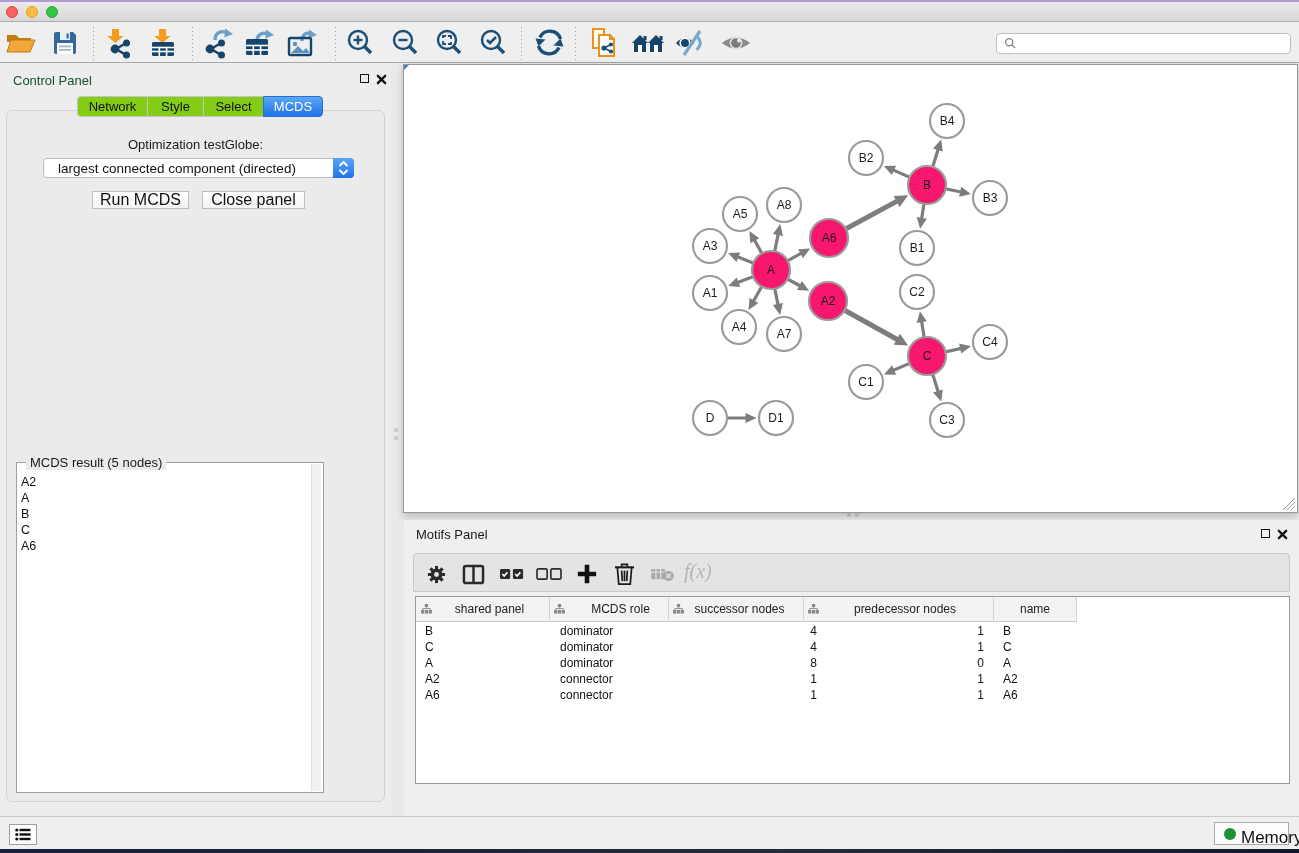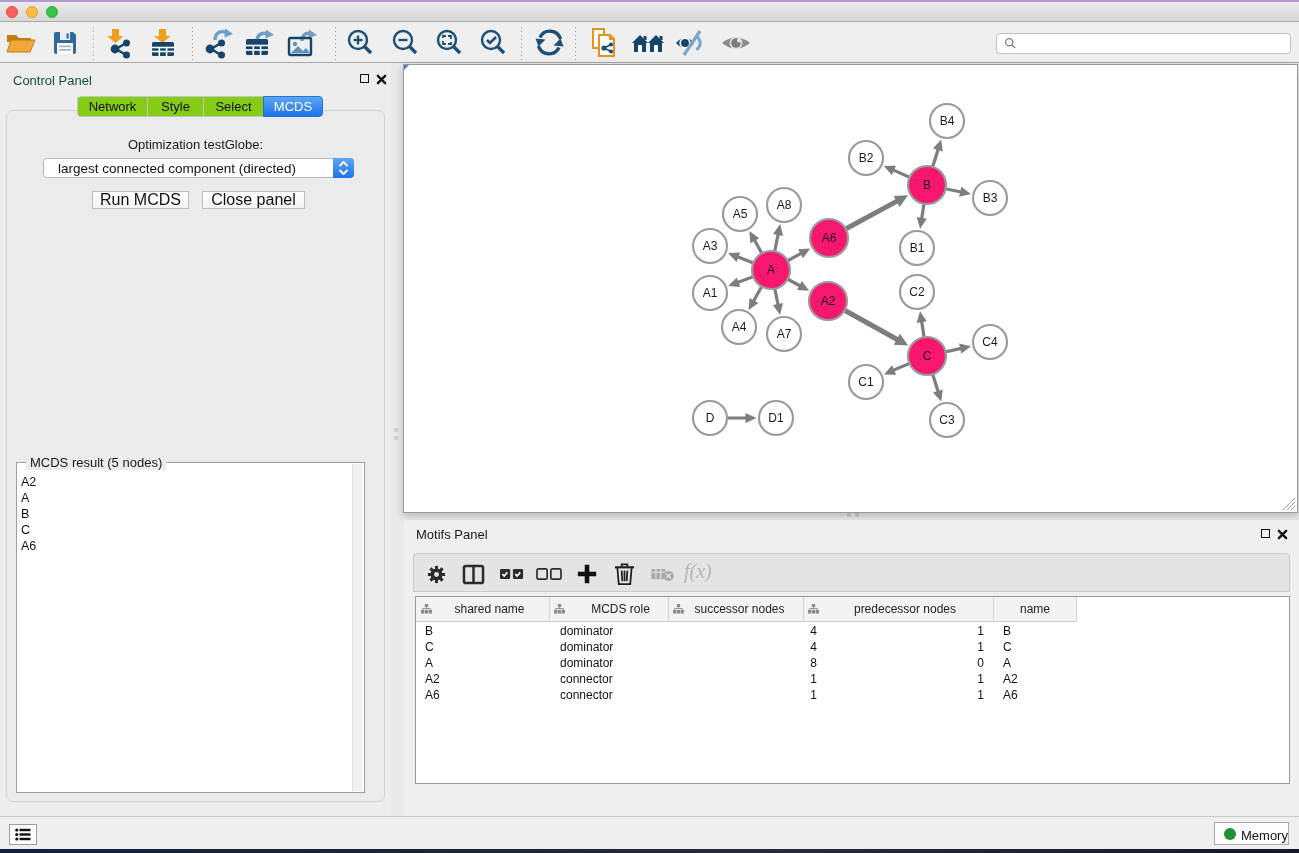--- a/index.html
+++ b/index.html
@@ -191,21 +191,21 @@
     <div class="abs" style="left:14px;top:2px;font-size:13.5px;color:#111">largest connected component (directed)</div>
     <div class="abs" style="right:-1px;top:-1px;width:21px;height:20px;background:linear-gradient(#5aa7f7,#1f72e8);border-radius:0 4px 4px 0">
       <svg width="21" height="20" viewBox="0 0 21 20">
           <path d="M6.5 8 L10.5 4 L14.5 8 M6.5 12 L10.5 16 L14.5 12" fill="none" stroke="#fff" stroke-width="1.8" stroke-linejoin="round"></path>
         </svg>
     </div>
   </div>
   <div class="btn" style="left:92px;top:128px;width:97px;height:18px;line-height:16px">Run MCDS</div>
   <div class="btn" style="left:202px;top:128px;width:103px;height:18px;line-height:16px">Close panel</div>
 
-  <div class="abs" style="left:16px;top:399px;width:349px;height:331px;border:1px solid #9f9f9f;background:#fff">
+  <div class="abs" style="left:16px;top:399px;width:308px;height:331px;border:1px solid #9f9f9f;background:#fff">
     <div class="abs" style="left:9px;top:-8px;background:#ebebeb;padding:0 4px;font-size:13px;color:#1a1a1a">MCDS result (5 nodes)</div>
     <div class="abs" style="left:4px;top:11px;font-size:12.5px;color:#111;line-height:16px">A2<br>A<br>B<br>C<br>A6</div>
     <div class="abs" style="right:2px;top:1px;width:10px;height:327px;background:#f0f0f0;border-left:1px solid #e0e0e0"></div>
   </div>
 </div>
 
 <div class="abs" style="left:394px;top:428px;width:4px;height:4px;background:#cfcfcf"></div>
 <div class="abs" style="left:394px;top:436px;width:4px;height:4px;background:#cfcfcf"></div>
 <div class="abs" style="left:847px;top:513px;width:4px;height:4px;background:#cfcfcf"></div>
 <div class="abs" style="left:855px;top:513px;width:4px;height:4px;background:#cfcfcf"></div>
@@ -373,21 +373,21 @@
     <div class="abs" style="left:270px;top:6px;font-family:'Liberation Serif',serif;font-style:italic;font-size:20px;color:#b5b5b5">f(x)</div>
   </div>
 
   <div class="abs" style="left:11px;top:76px;width:875px;height:188px;background:#fff;border:1px solid #9a9a9a">
     <div class="abs" style="left:0;top:0;width:661px;height:25px;background:#f3f3f3;border-bottom:1px solid #c9c9c9">
       <div class="abs" style="left:133px;top:0;width:1px;height:25px;background:#d4d4d4"></div>
       <div class="abs" style="left:252px;top:0;width:1px;height:25px;background:#d4d4d4"></div>
       <div class="abs" style="left:387px;top:0;width:1px;height:25px;background:#d4d4d4"></div>
       <div class="abs" style="left:577px;top:0;width:1px;height:25px;background:#d4d4d4"></div>
       <div class="abs" style="left:660px;top:0;width:1px;height:25px;background:#d4d4d4"></div>
-      <div class="abs" style="left:0;top:5px;width:133px;text-align:center;font-size:12px;color:#222;padding-left:14px;box-sizing:border-box">shared name</div>
+      <div class="abs" style="left:0;top:5px;width:133px;text-align:center;font-size:12px;color:#222;padding-left:14px;box-sizing:border-box">shared panel</div>
       <div class="abs" style="left:133px;top:5px;width:119px;text-align:center;font-size:12px;color:#222;padding-left:24px;box-sizing:border-box">MCDS role</div>
       <div class="abs" style="left:252px;top:5px;width:135px;text-align:center;font-size:12px;color:#222;padding-left:8px;box-sizing:border-box">successor nodes</div>
       <div class="abs" style="left:387px;top:5px;width:190px;text-align:center;font-size:12px;color:#222;padding-left:14px;box-sizing:border-box">predecessor nodes</div>
       <div class="abs" style="left:577px;top:5px;width:84px;text-align:center;font-size:12px;color:#222">name</div>
       <svg class="hicon" style="left:5px;top:7px" width="12" height="11" viewBox="0 0 12 11">
           <g fill="#8a8a8a">
             <rect x="4.2" y="0" width="3.6" height="3.4"></rect>
             <rect x="0" y="6.5" width="3.6" height="4"></rect>
             <rect x="4.2" y="6.5" width="3.6" height="4"></rect>
             <rect x="8.4" y="6.5" width="3.6" height="4"></rect>
@@ -437,18 +437,18 @@
       <g fill="#111">
           <circle cx="1.8" cy="2" r="1.6"></circle>
           <circle cx="1.8" cy="6.5" r="1.6"></circle>
           <circle cx="1.8" cy="11" r="1.6"></circle>
       <rect x="4.5" y="0.8" width="11" height="2.4"></rect>
           <rect x="4.5" y="5.3" width="11" height="2.4"></rect>
           <rect x="4.5" y="9.8" width="11" height="2.4"></rect>
         </g>
     </svg>
   </div>
-  <div class="abs" style="left:1214px;top:5px;width:75px;height:23px;background:#fdfdfd;border:1px solid #ababab;font-size:13px;color:#111">
+  <div class="abs" style="left:1214px;top:5px;width:75px;height:23px;background:#fdfdfd;border:1px solid #ababab;font-size:17px;color:#111">
     <div class="abs" style="left:9px;top:5px;width:12px;height:12px;border-radius:50%;background:#1d9135"></div>
     <div class="abs" style="left:26px;top:5px">Memory</div>
   </div>
 </div>
 <div class="abs" style="left:0;top:849px;width:1299px;height:4px;background:linear-gradient(90deg,#13203a,#1b2435 30%,#242c3c 60%,#10182a)"></div>
 
 </body></html>

